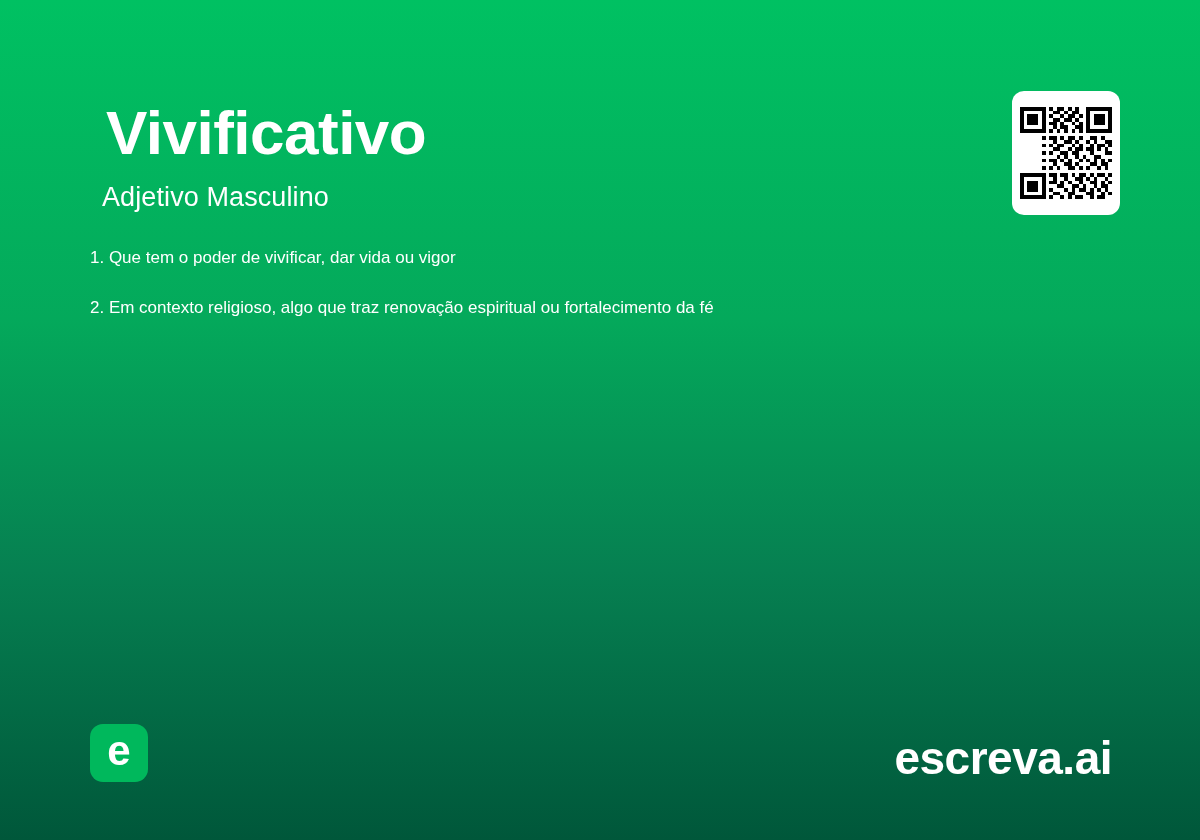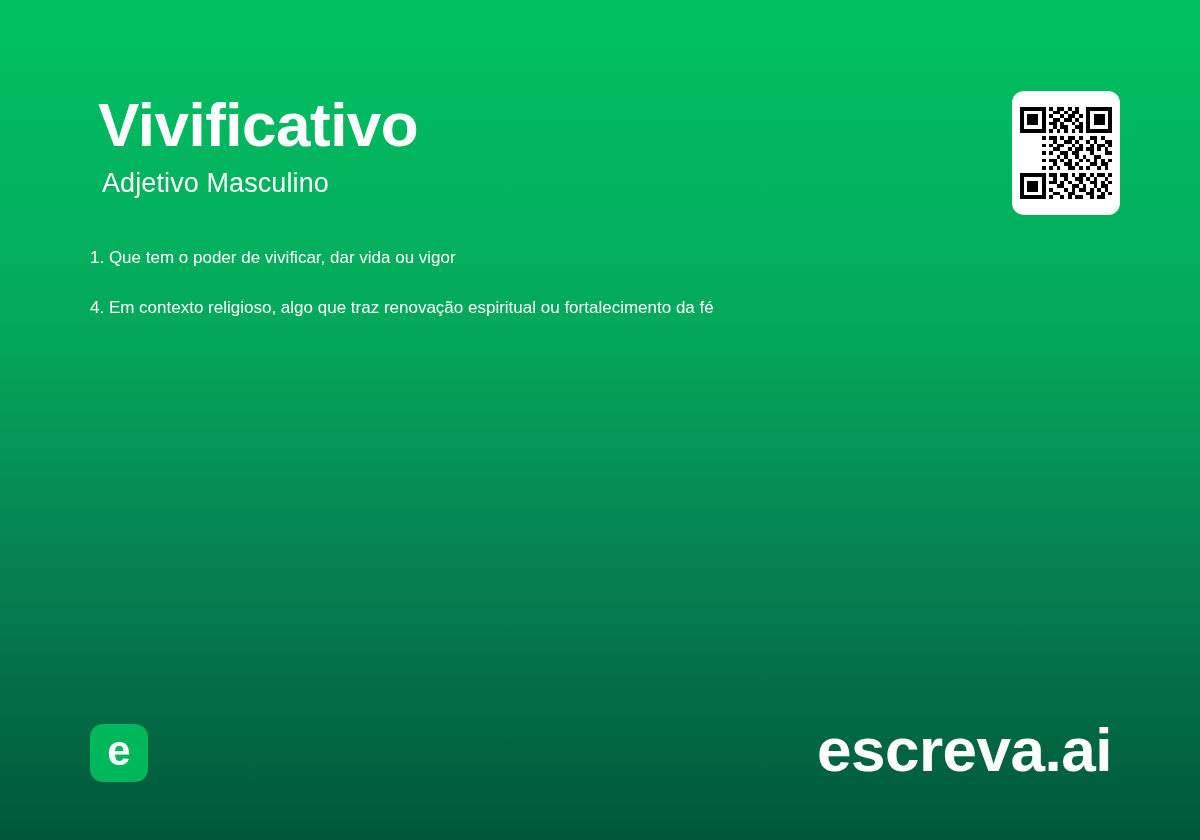--- a/index.html
+++ b/index.html
@@ -22,21 +22,21 @@
   }
 
   
   .header {
     position: absolute;
     left: 90px;
     top: 84px;
     width: 860px;
   }
   .word-title {
-    margin: 8px;
+    margin: 16px;
     font-size: 62px;
     line-height: 1.05;
     font-weight: bold;
     color: #ffffff;
     letter-spacing: -0.5px;
   }
   .word-class {
     margin: 10px 0 0 12px;
     font-size: 27px;
     line-height: 1.2;
@@ -96,21 +96,21 @@
     font-size: 42px;
     font-weight: bold;
     line-height: 1;
     position: relative;
     top: -2px;
   }
   .footer-brand {
     position: absolute;
     right: 88px;
     bottom: 56px;
-    font-size: 62px;
+    font-size: 46px;
     font-weight: bold;
     color: #ffffff;
     letter-spacing: -0.5px;
     line-height: 1.1;
     margin-left: 44px;
   }
 </style>
 </head>
 <body>
 
@@ -273,21 +273,21 @@
         <rect x="13" y="24" width="1" height="1"></rect>
           <rect x="15" y="24" width="2" height="1"></rect>
         <rect x="19" y="24" width="1" height="1"></rect>
           <rect x="21" y="24" width="2" height="1"></rect>
       </g>
     </svg>
   </div>
 
   <div class="definitions">
     <div class="definition-item">1. Que tem o poder de vivificar, dar vida ou vigor</div>
-    <div class="definition-item">4. Em contexto religioso, algo que traz renovação espiritual ou fortalecimento da fé</div>
+    <div class="definition-item">2. Em contexto religioso, algo que traz renovação espiritual ou fortalecimento da fé</div>
   </div>
 
   <div class="footer-logo">
     <span>e</span>
   </div>
 
   <div class="footer-brand">escreva.ai</div>
 
 </div>
 

